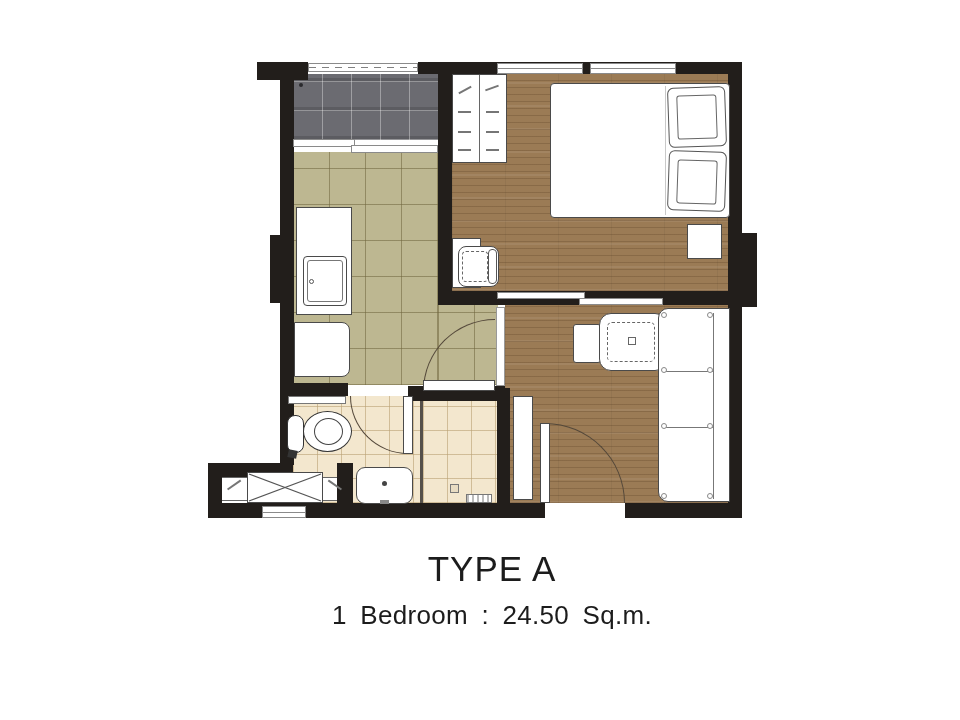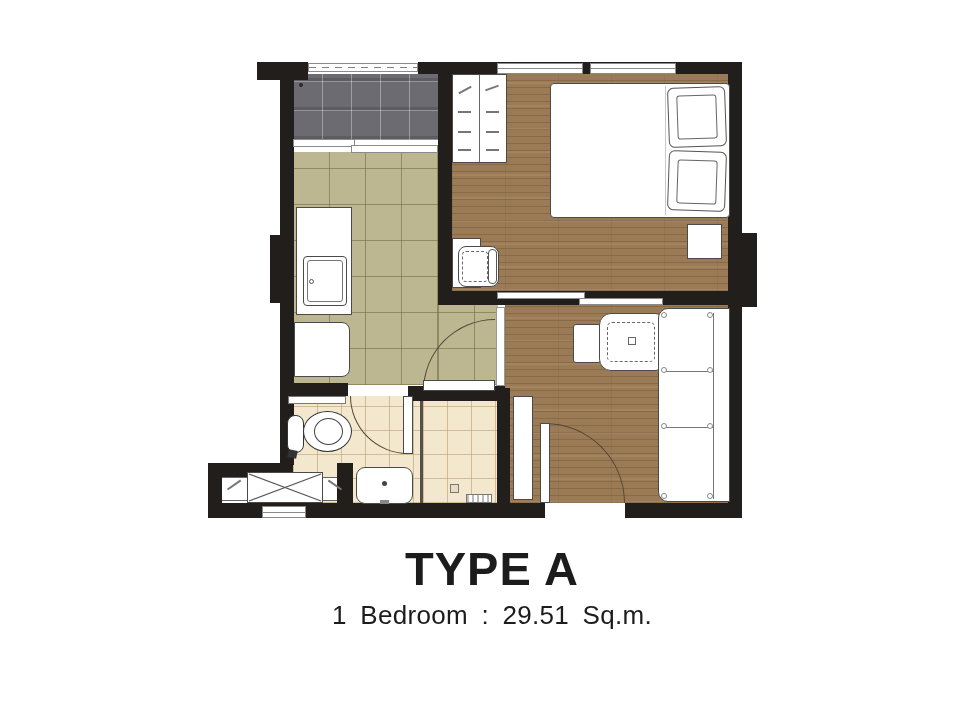--- a/index.html
+++ b/index.html
@@ -31,21 +31,21 @@
            background-position:center;background-repeat:no-repeat;}
   .rail{background:#fff;border:1px solid #8a8a8a;
         background-image:repeating-linear-gradient(90deg,#808080 0 7px, rgba(0,0,0,0) 7px 13px);
         background-size:100% 1px;background-position:0 center;background-repeat:no-repeat;}
   .furn{background:#fff;border:1px solid #4a4a4a;}
   .lite{border-color:#777;}
   .dash{background:#767676;}
   .arc{border:0 solid #54483a;background:transparent;}
   .circ{border:1px solid #888;border-radius:50%;background:#fff;}
   .caption{position:absolute;left:24px;top:550px;width:936px;text-align:center;color:#1c1c1c;}
-  .caption .t1{font-size:47px;font-weight:bold;letter-spacing:1px;line-height:38px;}
+  .caption .t1{font-size:35px;font-weight:normal;letter-spacing:1px;line-height:38px;}
   .caption .t2{font-size:26px;font-weight:normal;margin-top:12px;word-spacing:6px;letter-spacing:.3px;}
 </style>
 </head>
 <body>
 
 <div class="sheet">
 
   <div class="abs floor-balcony" style="left:293px;top:74px;width:145px;height:66px;"></div>
   <div class="abs floor-kitchen" style="left:293px;top:152px;width:145px;height:233px;"></div>
   <div class="abs floor-kitchen" style="left:438px;top:305px;width:60px;height:80px;"></div>
@@ -166,16 +166,16 @@
   <div class="abs furn" style="left:423px;top:380px;width:72px;height:11px;"></div>
 
   <div class="abs arc" style="left:350px;top:396px;width:58px;height:58px;border-bottom:1.5px solid #54483a;border-left:1.5px solid #54483a;border-bottom-left-radius:100%;"></div>
   <div class="abs furn" style="left:403px;top:396px;width:10px;height:58px;"></div>
 
   <div class="abs arc" style="left:545px;top:423px;width:80px;height:80px;border-top:1.5px solid #54483a;border-right:1.5px solid #54483a;border-top-right-radius:100%;"></div>
   <div class="abs furn" style="left:540px;top:423px;width:10px;height:80px;"></div>
 
   <div class="caption">
     <div class="t1">TYPE A</div>
-    <div class="t2">1 Bedroom : 29.51 Sq.m.</div>
+    <div class="t2">1 Bedroom : 24.50 Sq.m.</div>
   </div>
 
 </div>
 
 </body></html>

